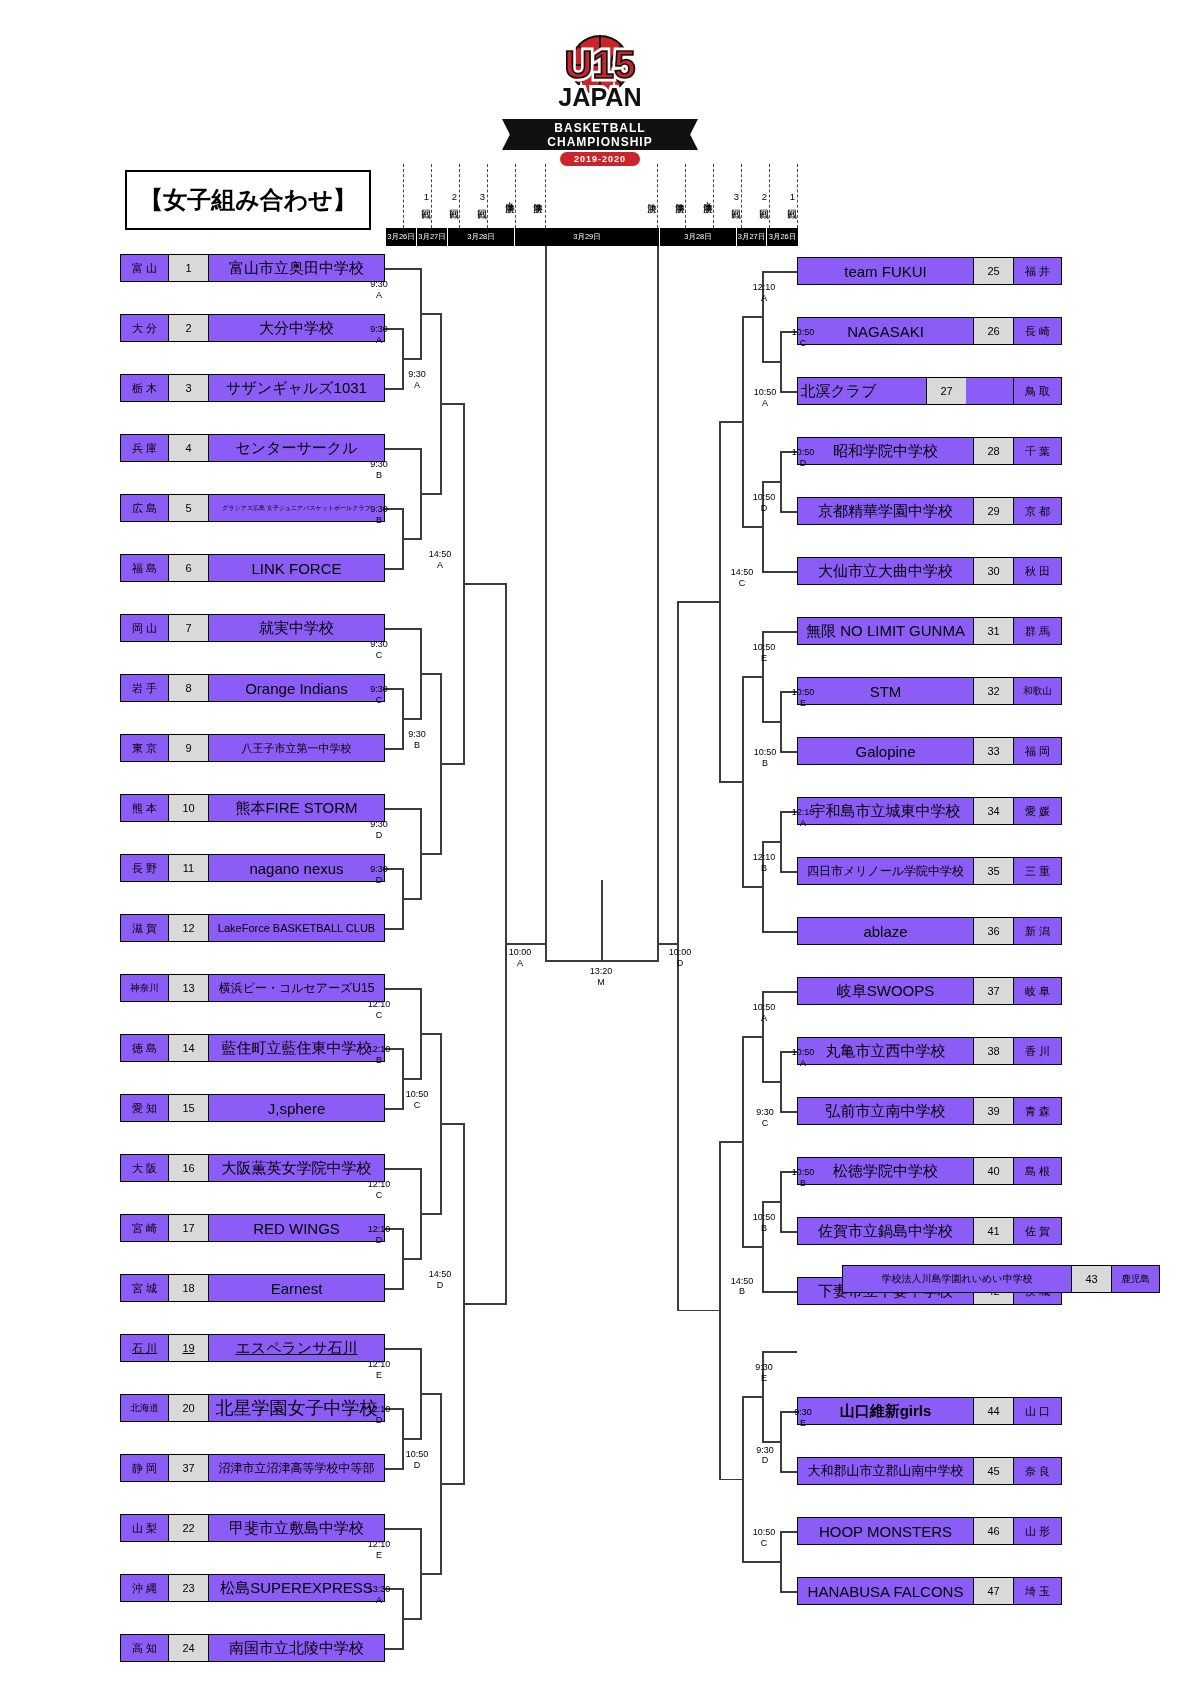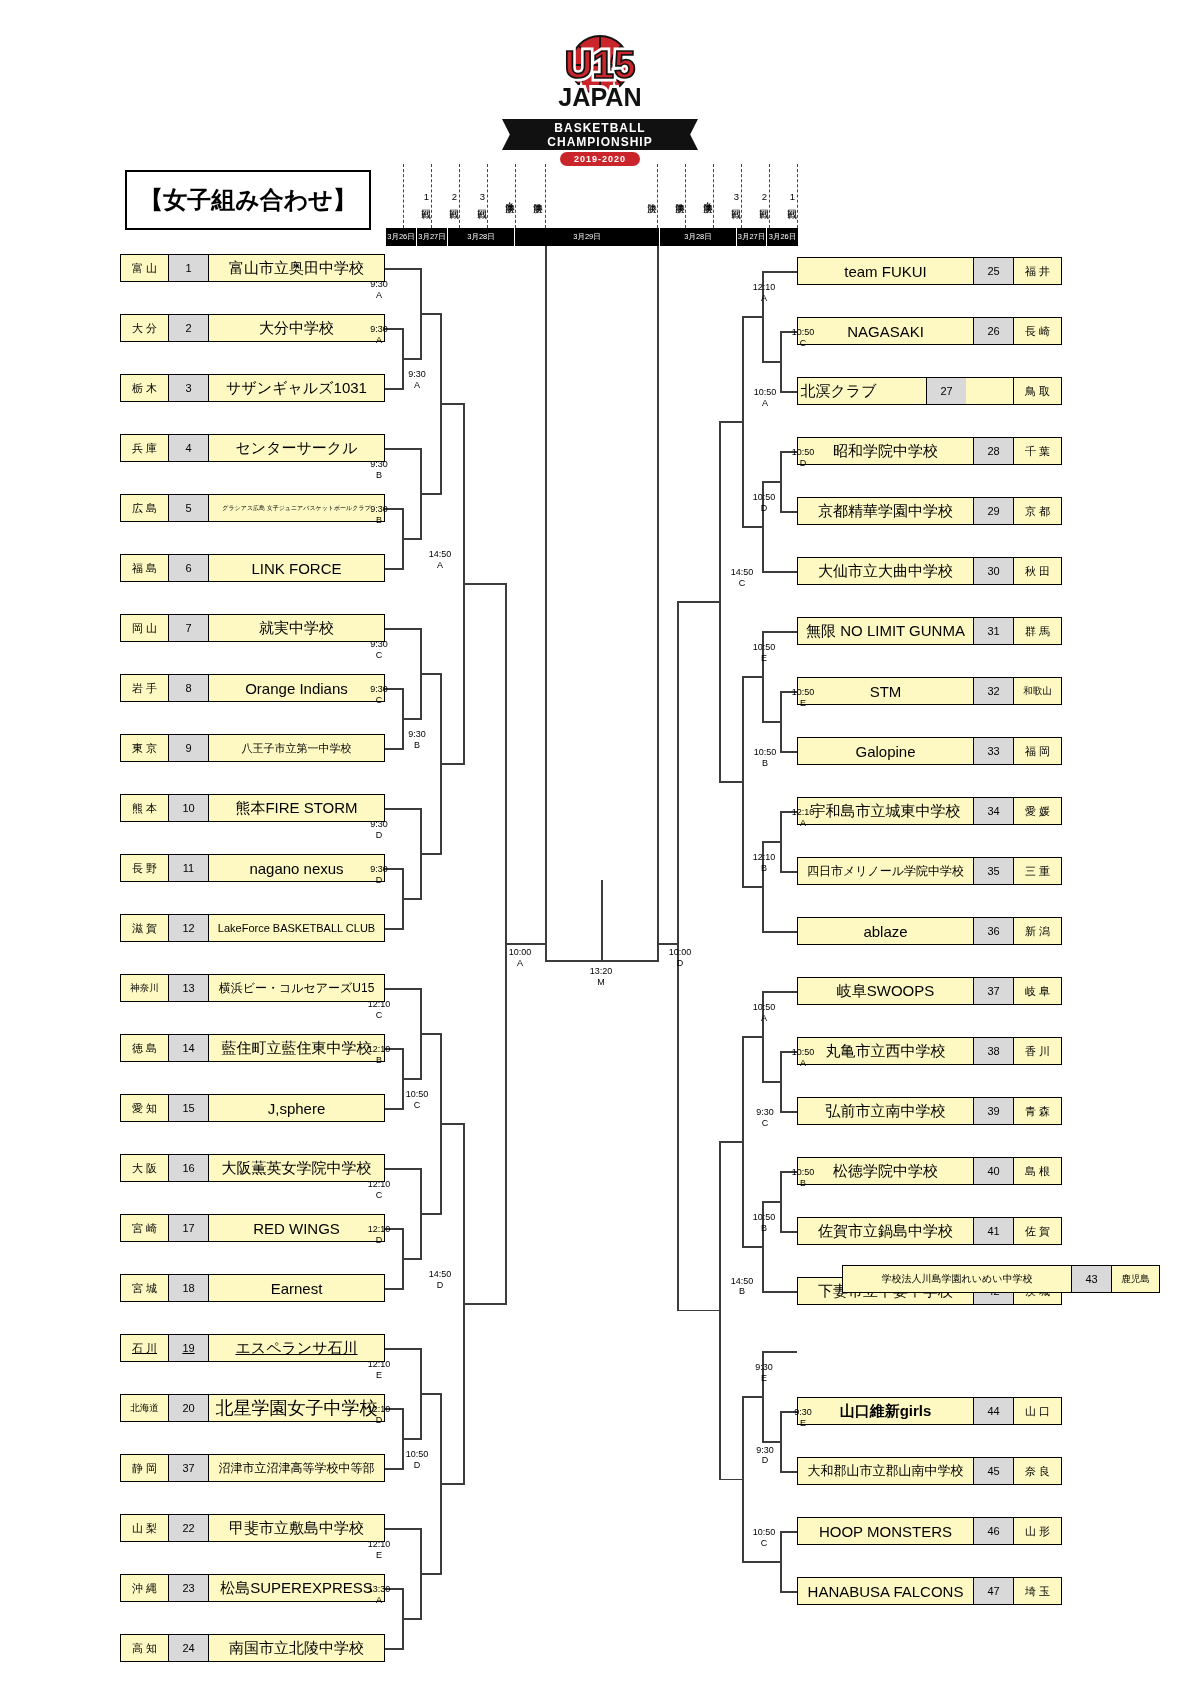--- a/index.html
+++ b/index.html
@@ -18,21 +18,21 @@
   
   .rlab{position:absolute;top:164px;height:64px;display:flex;align-items:flex-start;justify-content:center;
         writing-mode:vertical-rl;text-orientation:upright;font-size:9.5px;line-height:10px;letter-spacing:0;}
   .dash{position:absolute;top:164px;height:64px;width:0;border-left:1px dashed #444;}
   
   .datebar{position:absolute;left:386px;top:228px;width:412px;height:18px;display:flex;background:#000;}
   .datecell{height:100%;display:flex;align-items:center;justify-content:center;color:#fff;font-size:7.5px;
             border-right:1px solid #fff;box-sizing:border-box;white-space:nowrap;}
   .datecell:last-child{border-right:none;}
   
-  .tbox{position:absolute;height:28px;display:flex;border:1.5px solid #000;background:#fef9c3;box-sizing:border-box;}
+  .tbox{position:absolute;height:28px;display:flex;border:1.5px solid #000;background:#8b5cf6;box-sizing:border-box;}
   .tcell{display:flex;align-items:center;justify-content:center;white-space:nowrap;box-sizing:border-box;overflow:hidden;}
   .pref{width:48px;font-size:11px;}
   .seed{width:40px;background:#d9d9d9;font-size:11px;}
   .bl{border-left:1.5px solid #000;} .br{border-right:1.5px solid #000;}
   .tname{flex:1;}
   
   .hl{position:absolute;height:1.5px;background:#3c3c3c;}
   .vl{position:absolute;width:1.5px;background:#3c3c3c;}
   .mlbl{position:absolute;font-size:9px;line-height:10.5px;text-align:center;color:#000;}
 </style>

